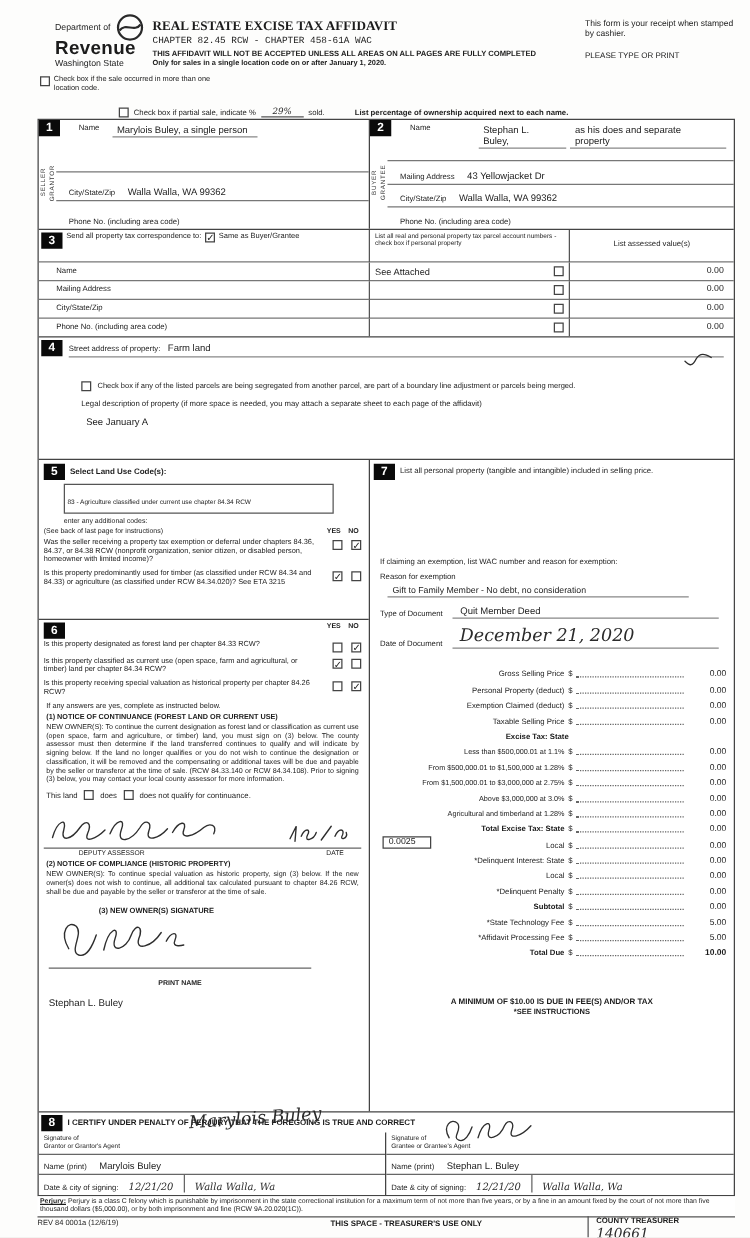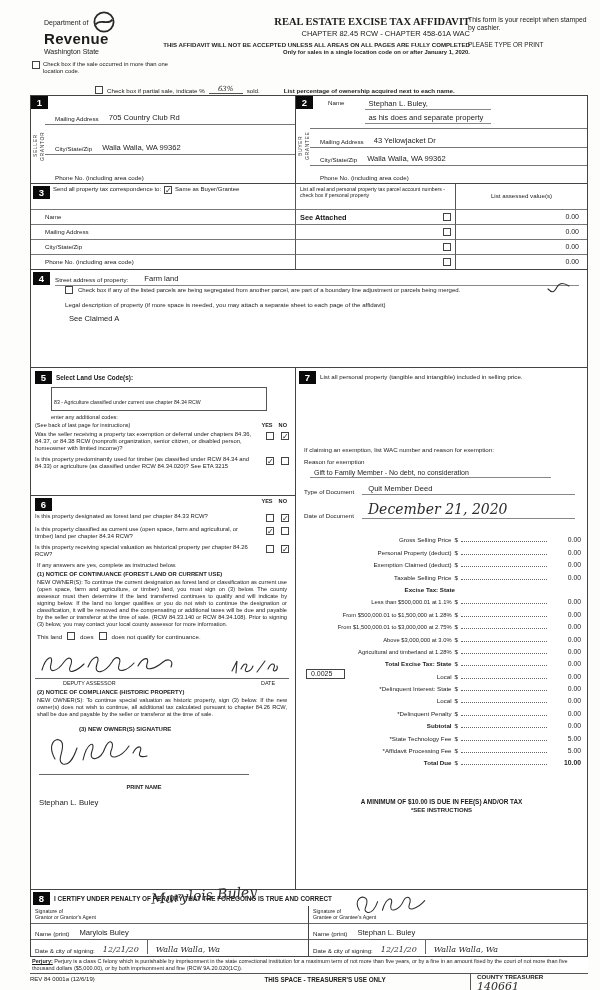--- a/index.html
+++ b/index.html
@@ -12,23 +12,23 @@
         font-size:8px; line-height:7px; text-align:center; vertical-align:-1px; flex:none; }
   .numbox { display:inline-block; width:17px; height:13px; background:#0a0a0a; color:#fff;
         font-weight:bold; font-size:9.5px; line-height:13px; text-align:center; flex:none; }
   
   .logo { position:absolute; top:10px; left:44px; width:130px; }
   .logo-row1 { display:flex; align-items:center; gap:4px; }
   .logo-dept { font-size:7px; }
   .swirl { width:24px; height:24px; }
   .logo-rev { font-size:15px; font-weight:bold; letter-spacing:.3px; margin-top:-4px; }
   .logo-state { font-size:7px; color:#222; margin-top:1px; }
-  .titleblock { position:absolute; top:16px; left:140px; width:330px; text-align:right; }
+  .titleblock { position:absolute; top:16px; left:122px; width:330px; text-align:left; }
   .ftitle { font-size:10.5px; font-weight:bold; font-family:"Liberation Serif", serif; }
-  .fchapter { font-size:7.5px; margin-top:2px; }
+  .fchapter { font-size:7.5px; margin-top:2px;font-family:Liberation Mono, monospace; }
   .fnotice { font-size:6.1px; font-weight:bold; margin-top:3px; }
   .fsingle { font-size:5.9px; font-weight:bold; margin-top:1px; }
   .receiptblock { position:absolute; top:16px; left:468px; width:120px; }
   .freceipt { font-size:6.8px; line-height:8px; }
   .ftype { font-size:6.4px; margin-top:9px; }
   .multiloc { position:absolute; top:61px; left:32px; width:148px; display:flex; gap:3px; font-size:5.9px; line-height:6.8px; }
   .partialrow { position:absolute; top:85px; left:95px; width:493px; display:flex; gap:4px; align-items:flex-end; font-size:6.2px; }
   .pctline { display:inline-block; width:34px; border-bottom:1px solid #555; text-align:center; }
   .pct { font-size:7px; }
   .ownnote { margin-left:20px; font-weight:bold; }
@@ -42,37 +42,37 @@
   .nbTL { position:absolute; top:0; left:0; }
   .sidelabel { position:absolute; left:1px; top:15px; bottom:2px; width:13px; display:flex; }
   .sidelabel span { writing-mode:vertical-rl; transform:rotate(180deg); font-size:5px; letter-spacing:.6px; color:#333; flex:1; text-align:center; }
   .frow { flex:1; border-bottom:1px solid #777; display:flex; align-items:flex-end; gap:10px; padding:0 6px 2px 10px; }
   .frow.last { border-bottom:none; }
   .fname { flex:1.8; align-items:flex-start; padding-top:3px; }
   .fname .flbl { margin-left:8px; }
   .flbl { font-size:6.2px; color:#222; }
   .fval { font-size:7.6px; }
   .u { border-bottom:1px solid #888; padding:0 8px 1px 4px; }
-  .fval2wrap { display:flex; flex-direction:column; gap:3px; margin-left:10px; }
+  .fval2wrap { display:flex; flex-direction:row; gap:3px; margin-left:28px; }
   
   .s3grid { display:grid; grid-template-columns:265px 160px 1fr; grid-template-rows:26px 15px 15px 15px 14px; height:86px; border-bottom:1px solid #444; }
   .s3c { border-right:1px solid #555; border-bottom:1px solid #777; overflow:hidden; }
   .noR { border-right:none; } .noB { border-bottom:none; }
   .s3h1 { display:flex; gap:3px; align-items:flex-start; padding:2px; font-size:6px; flex-wrap:wrap; }
   .s3h2 { font-size:5.2px; line-height:6.2px; padding:2px 4px; }
   .s3h3 { font-size:6.2px; text-align:center; padding-top:8px; }
   .s3lbl { font-size:6.2px; padding:3px 0 0 14px; }
   .s3mid { display:flex; align-items:center; padding:0 4px; }
-  .parcelval { font-size:7.4px;font-weight:bold; }
+  .parcelval { font-size:7.4px; }
   .mcb { margin-left:auto; }
   .s3val { font-size:7px; text-align:right; padding:3px 8px 0 0; }
   
   .rowC { position:relative; height:98px; border-bottom:1px solid #444; padding:4px 8px 0 24px; }
   .nb4 { position:absolute; top:2px; left:2px; }
-  .c4line1 { display:flex; align-items:flex-end; gap:16px; border-bottom:1px solid #888; padding-bottom:2px; margin-bottom:0; }
+  .c4line1 { display:flex; align-items:flex-end; gap:6px; border-bottom:1px solid #888; padding-bottom:2px; margin-bottom:19px; }
   .c4line2 { display:flex; align-items:flex-end; gap:6px; margin-bottom:8px; }
   .c4line3 { display:flex; gap:5px; margin:0 0 7px 10px; font-size:6px; align-items:center; }
   .c4line4 { margin:0 0 6px 10px; }
   .c4line5 { margin-left:14px; font-size:7.6px; }
   .hcheck { position:absolute; right:16px; top:10px; width:26px; height:16px; }
   
   .rowD { display:flex; height:522px; border-bottom:1px solid #444; }
   .dleft { width:265px; border-right:1px solid #444; display:flex; flex-direction:column; }
   .sec5 { height:128px; border-bottom:1px solid #444; padding:3px 6px 0 4px; }
   .sec6 { flex:1; padding:2px 6px 0 4px; position:relative; }
@@ -185,37 +185,37 @@
   </div>
 
   <div class="multiloc">
     <span class="cb"></span>
     <span>Check box if the sale occurred in more than one location code.</span>
   </div>
 
   <div class="partialrow">
     <span class="cb"></span>
     <span>Check box if partial sale, indicate %</span>
-    <span class="pctline"><span class="hand pct">63%</span></span>
+    <span class="pctline"><span class="hand pct">29%</span></span>
     <span>sold.</span>
     <span class="ownnote">List percentage of ownership acquired next to each name.</span>
   </div>
 
   <div class="formbox">
 
     <div class="rowA">
       <div class="half h1">
         <span class="numbox nbTL">1</span>
         <div class="sidelabel">
           <span>SELLER</span>
             <span>GRANTOR</span>
         </div>
-        <div class="frow">
-          <span class="flbl">Mailing Address</span>
-          <span class="fval">705 Country Club Rd</span>
+        <div class="frow fname">
+          <span class="flbl">Name</span>
+          <span class="fval u">Marylois Buley, a single person</span>
         </div>
         <div class="frow">
           <span class="flbl">City/State/Zip</span>
           <span class="fval">Walla Walla, WA 99362</span>
         </div>
         <div class="frow last">
           <span class="flbl">Phone No. (including area code)</span>
           <span class="fval"></span>
         </div>
       </div>
@@ -293,21 +293,21 @@
         </svg>
       <div class="c4line1">
         <span class="flbl">Street address of property:</span>
         <span class="fval">Farm land</span>
       </div>
       <div class="c4line3">
         <span class="cb"></span>
         <span>Check box if any of the listed parcels are being segregated from another parcel, are part of a boundary line adjustment or parcels being merged.</span>
       </div>
       <div class="c4line4 flbl">Legal description of property (if more space is needed, you may attach a separate sheet to each page of the affidavit)</div>
-      <div class="c4line5">See Claimed A</div>
+      <div class="c4line5">See January A</div>
     </div>
 
     <div class="rowD">
       <div class="dleft">
 
         <div class="sec5">
           <div class="s5head">
             <span class="numbox">5</span>
             <span class="s5t">Select Land Use Code(s):</span>
           </div>

